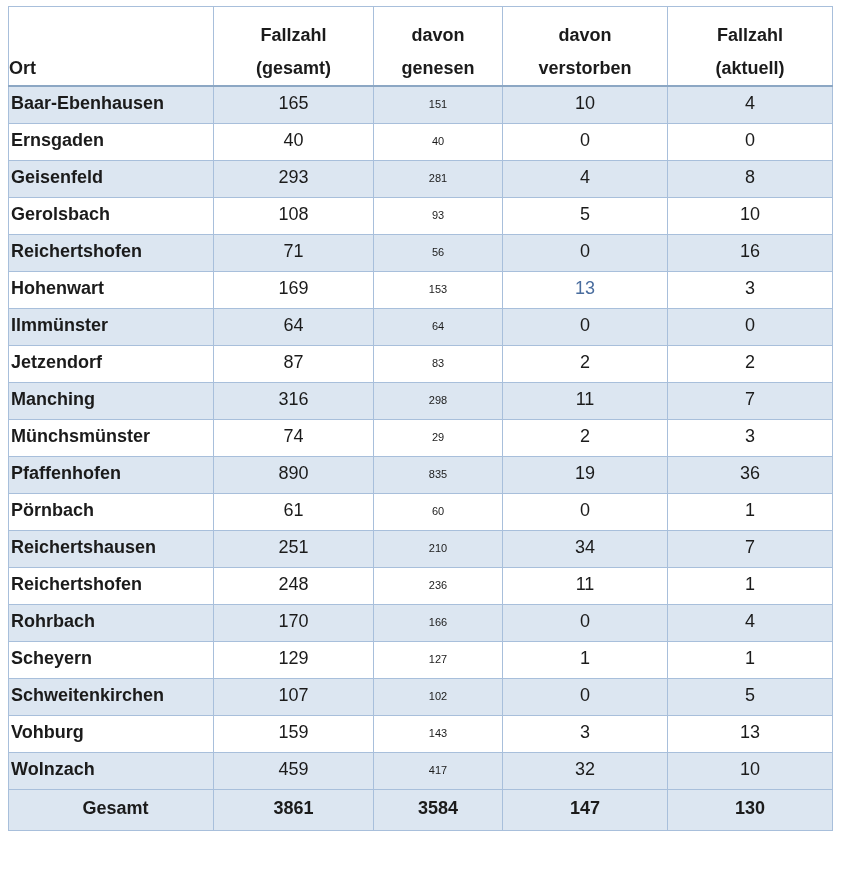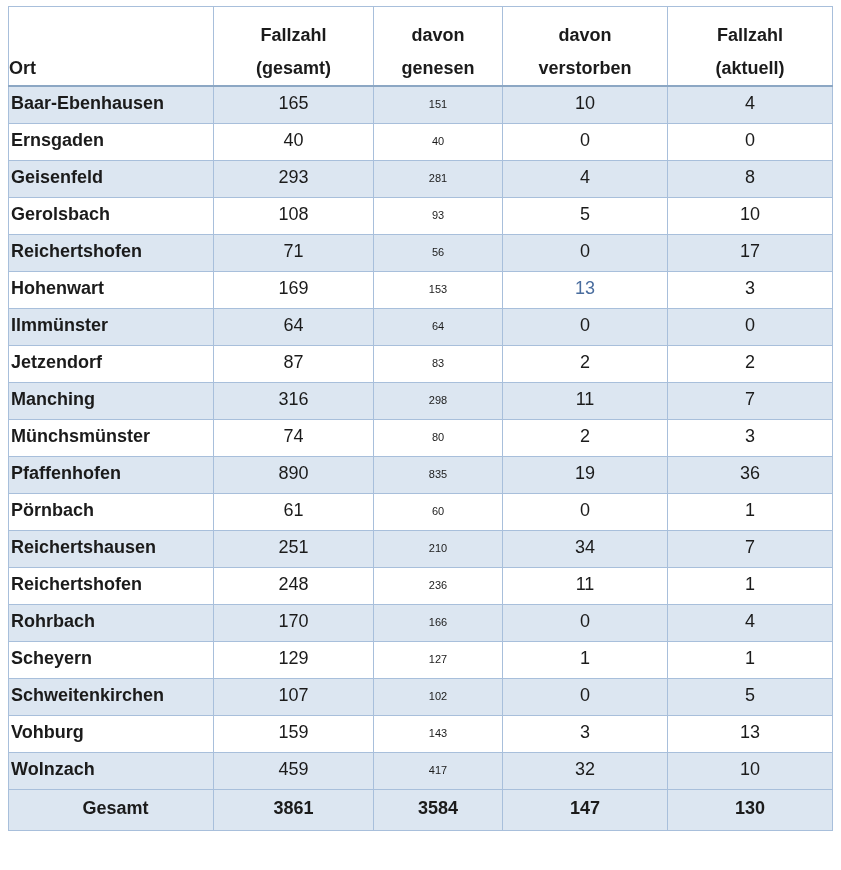--- a/index.html
+++ b/index.html
@@ -126,21 +126,21 @@
           <td>108</td>
           <td class="genesen">93</td>
           <td>5</td>
           <td>10</td>
         </tr>
         <tr>
           <td class="ort">Reichertshofen</td>
           <td>71</td>
           <td class="genesen">56</td>
           <td>0</td>
-          <td>17</td>
+          <td>16</td>
         </tr>
         <tr>
           <td class="ort">Hohenwart</td>
           <td>169</td>
           <td class="genesen">153</td>
           <td class="hl">13</td>
           <td>3</td>
         </tr>
         <tr>
           <td class="ort">Ilmmünster</td>
@@ -159,21 +159,21 @@
         <tr>
           <td class="ort">Manching</td>
           <td>316</td>
           <td class="genesen">298</td>
           <td>11</td>
           <td>7</td>
         </tr>
         <tr>
           <td class="ort">Münchsmünster</td>
           <td>74</td>
-          <td class="genesen">80</td>
+          <td class="genesen">29</td>
           <td>2</td>
           <td>3</td>
         </tr>
         <tr>
           <td class="ort">Pfaffenhofen</td>
           <td>890</td>
           <td class="genesen">835</td>
           <td>19</td>
           <td>36</td>
         </tr>

